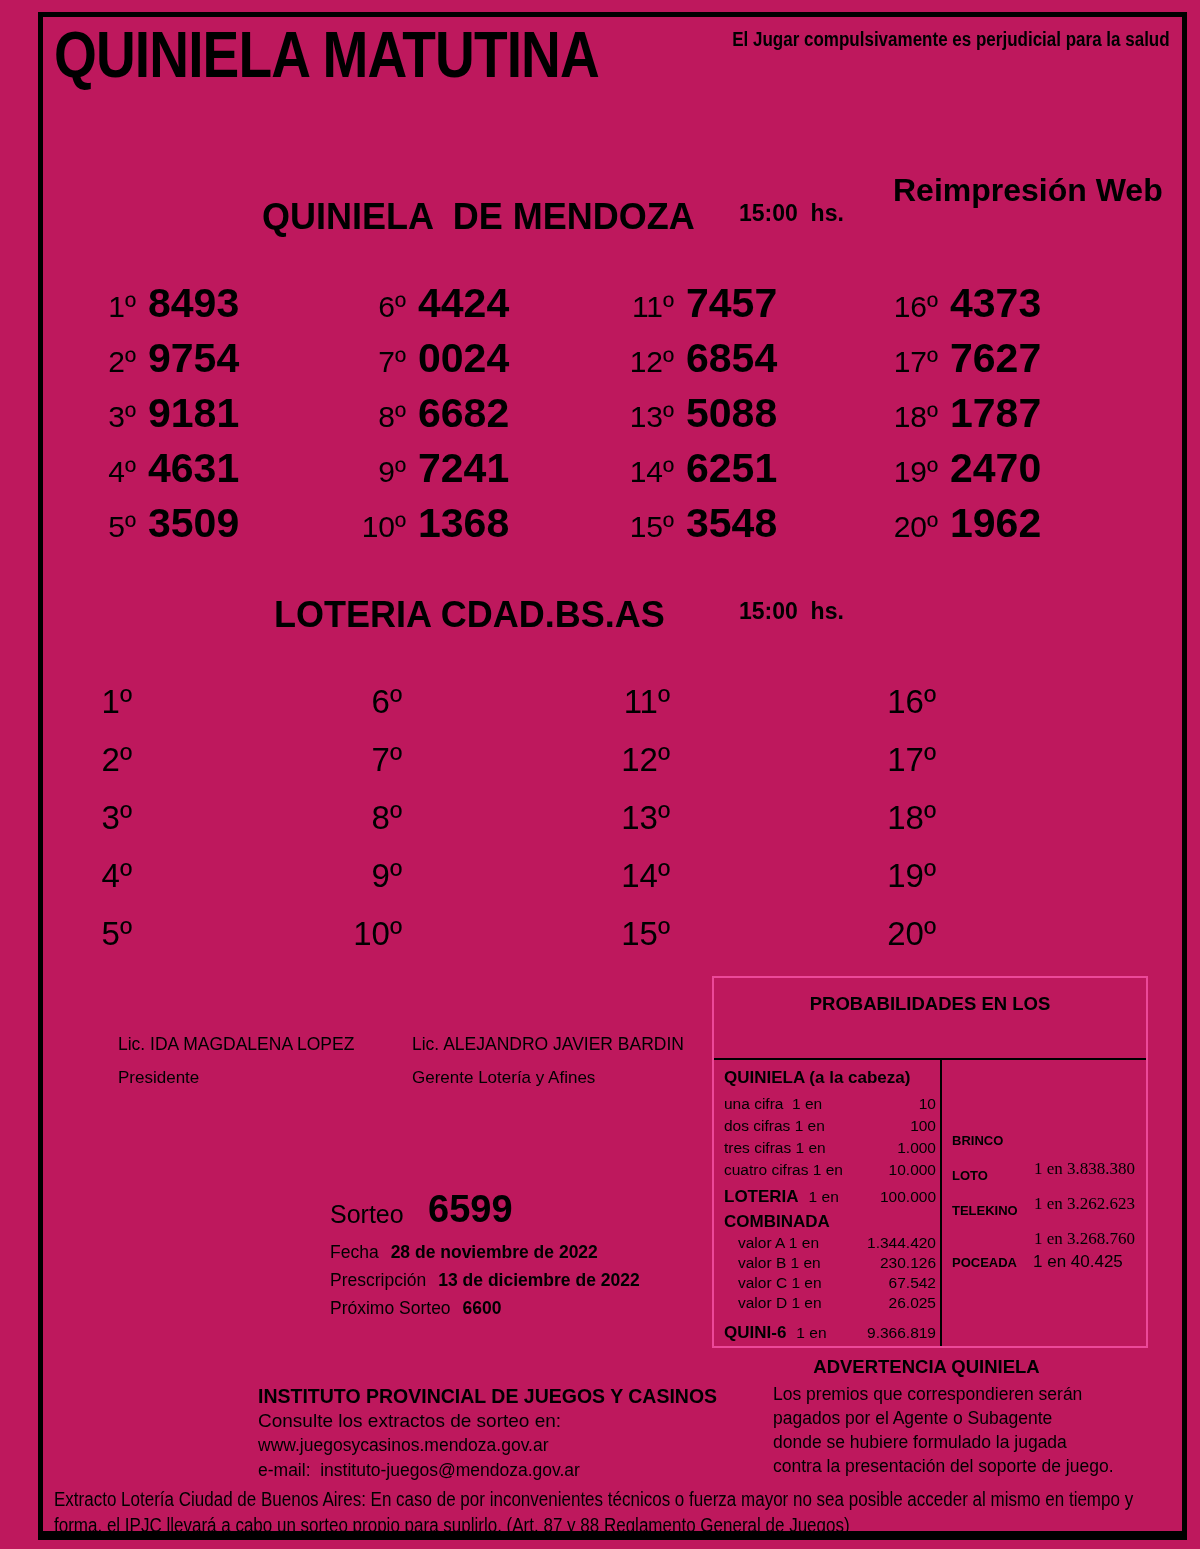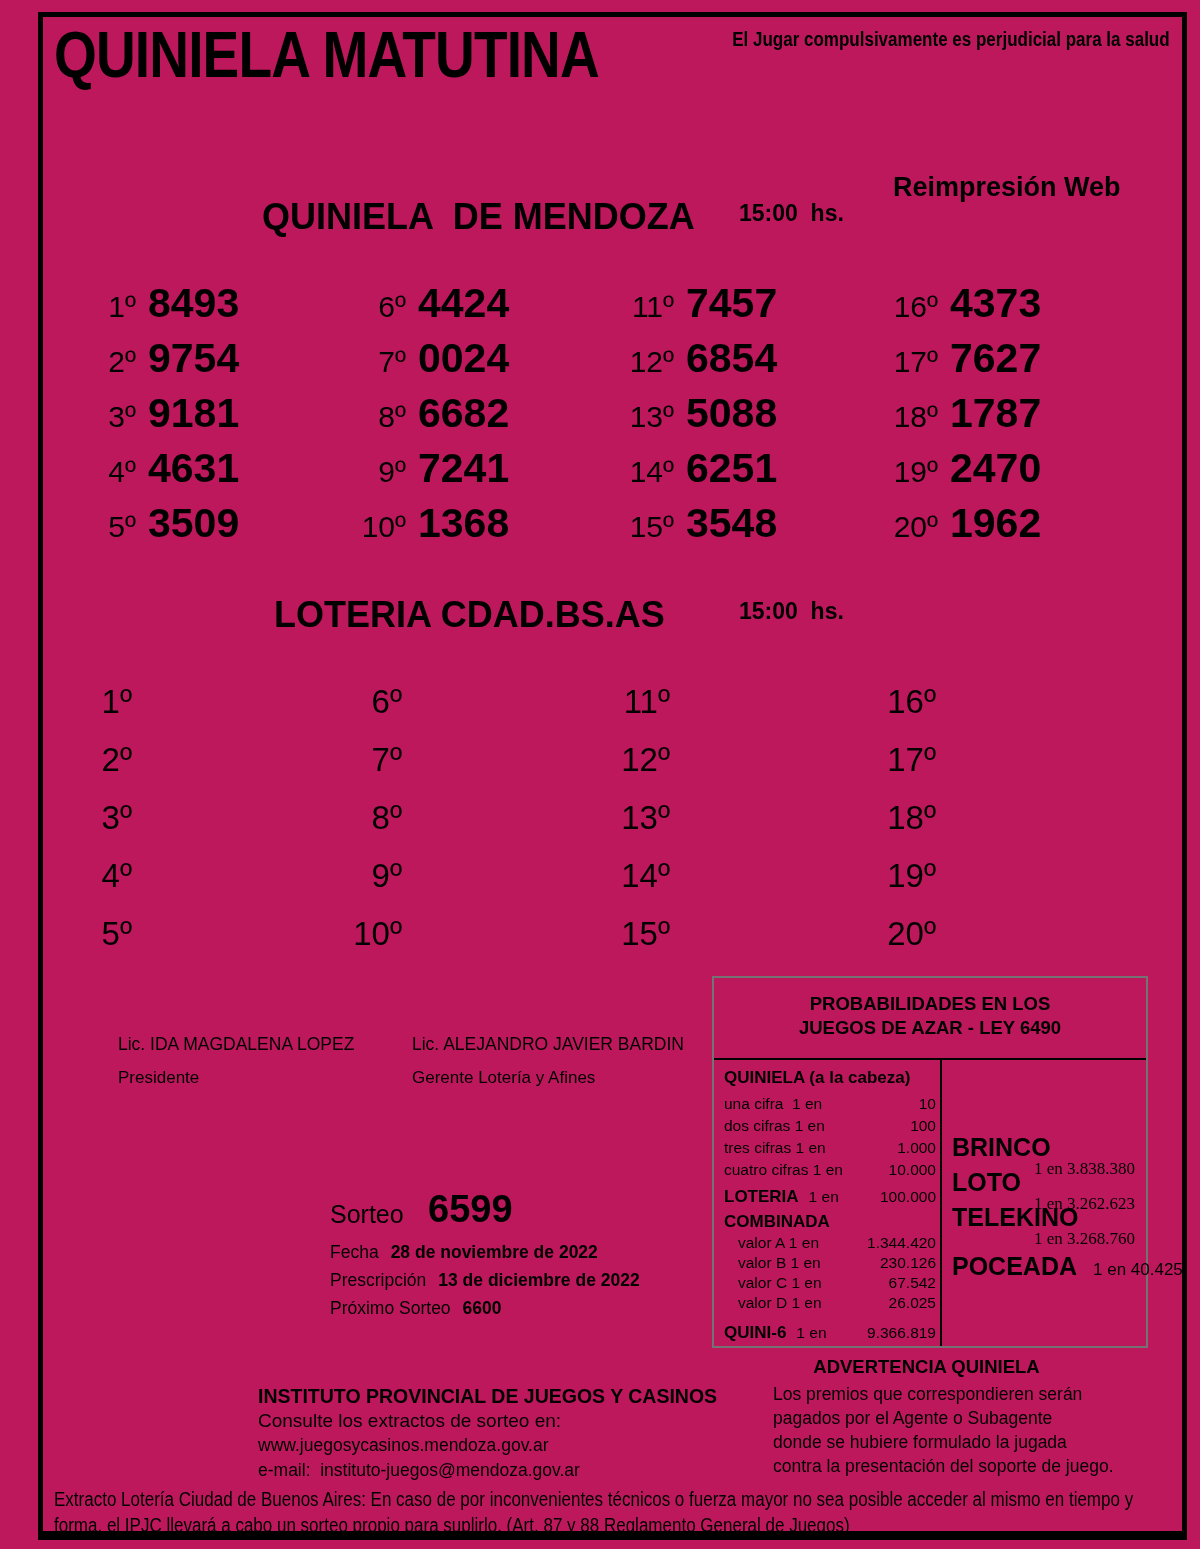--- a/index.html
+++ b/index.html
@@ -5,21 +5,21 @@
   html,body { margin:0; padding:0; background:#fff; }
   .canvas { position:relative; width:1200px; height:1549px; background:#be185d;
             font-family:"Liberation Sans", sans-serif; color:#000; overflow:hidden; }
   .page-border { position:absolute; left:38px; top:12px; width:1149px; height:1528px;
                  border:5px solid #000; border-bottom-width:9px; box-sizing:border-box; }
 
   .doc-title { position:absolute; left:54px; top:18px; font-size:64px; font-weight:bold;
                letter-spacing:-1px; white-space:nowrap; transform:scaleX(0.86); transform-origin:0 0; }
   .health-warning { position:absolute; right:30px; top:28px; font-size:20px; font-weight:bold;
                     white-space:nowrap; transform:scaleX(0.85); transform-origin:100% 0; }
-  .reimpresion { position:absolute; left:893px; top:172px; font-size:27px; font-weight:bold; }
+  .reimpresion { position:absolute; left:893px; top:172px; font-size:32px; font-weight:bold; }
 
   .section-title { position:absolute; font-size:36px; font-weight:bold; white-space:pre; }
   .mendoza-title { left:262px; top:196px; }
   .loteria-title { left:274px; top:594px; }
   .draw-time { position:absolute; font-size:23px; font-weight:bold; white-space:pre; }
   .mendoza-time { left:739px; top:200px; }
   .loteria-time { left:739px; top:598px; }
 
   .res-col { position:absolute; top:280px; display:flex; flex-direction:column; }
   .res-col.c1{ left:52px; } .res-col.c2{ left:322px; } .res-col.c3{ left:590px; } .res-col.c4{ left:854px; }
@@ -30,40 +30,40 @@
   .lot-col { position:absolute; top:683px; display:flex; flex-direction:column; }
   .lot-col.c1{ left:48px; } .lot-col.c2{ left:318px; } .lot-col.c3{ left:586px; } .lot-col.c4{ left:852px; }
   .lot-row { height:58px; display:flex; align-items:baseline; }
   .lot-pos { width:84px; text-align:right; font-size:33px; }
 
   .sig { position:absolute; top:1034px; font-size:17.5px; }
   .sig.left { left:118px; } .sig.right { left:412px; }
   .sig .role { margin-top:13px; font-size:17px; }
 
   .prob-box { position:absolute; left:712px; top:976px; width:436px; height:372px;
-              border:2px solid #737373; box-sizing:border-box; }
+              border:2px solid #ec4899; box-sizing:border-box; }
   .pb-header { height:82px; box-sizing:border-box; padding-top:14px; text-align:center;
                font-size:18.5px; font-weight:bold; line-height:24px; border-bottom:2px solid #000; }
   .pb-body { position:relative; height:286px; }
   .pb-divider { position:absolute; left:226px; top:0; bottom:0; width:2px; background:#000; }
   .prob-left { position:absolute; left:10px; top:8px; width:212px; font-size:15.5px; }
   .q-header { font-size:17px; font-weight:bold; line-height:20px; margin-bottom:5px; white-space:pre; }
   .prow { display:flex; line-height:22px; }
   .prow .lbl { white-space:pre; }
   .prow .val { flex:1; text-align:right; white-space:pre; }
   .prow-lot { margin-top:5px; }
   .gname { font-weight:bold; font-size:17px; }
   .gmid { margin-left:10px; }
   .comb-header { margin-top:3px; font-size:17px; font-weight:bold; line-height:22px; }
   .vrow { line-height:20px; padding-left:14px; }
   .prow-q6 { margin-top:9px;justify-content:flex-end; }
   .prob-right { position:absolute; left:228px; top:0; right:0; }
   .game { position:relative; height:35px; }
   .game.first { margin-top:73px; }
-  .gname2 { font-weight:bold; font-size:25px; }
+  .gname2 { font-weight:bold; font-size:13px; }
   .game .gname2 { position:absolute; left:10px; top:0; }
   .game .gval { position:absolute; right:11px; top:26px; font-size:17px; white-space:nowrap;font-family:Liberation Serif, serif; }
   .poceada { margin-top:14px; padding-left:10px; white-space:nowrap; }
   .poceada .pval { font-size:17px; margin-left:16px; }
 
   .sorteo-label { position:absolute; left:330px; top:1200px; font-size:25px; }
   .sorteo-num { position:absolute; left:428px; top:1188px; font-size:38px; font-weight:bold; }
   .info-row { position:absolute; left:330px; font-size:17.5px; white-space:pre; }
   .info-row .v { font-weight:bold; margin-left:12px; }
   .fecha-row { top:1242px; } .presc-row { top:1270px; } .proximo-row { top:1298px; }
@@ -260,21 +260,20 @@
     <div class="role">Presidente</div>
   </div>
   <div class="sig right">
     <div>Lic. ALEJANDRO JAVIER BARDIN</div>
     <div class="role">Gerente Lotería y Afines</div>
   </div>
 
   <div class="prob-box">
     <div class="pb-header">
       <div>PROBABILIDADES EN LOS</div>
-      <div>JUEGOS DE AZAR - LEY 6490</div>
     </div>
     <div class="pb-body">
       <div class="pb-divider"></div>
       <div class="prob-left">
         <div class="q-header">QUINIELA (a la cabeza)</div>
         <div class="prow">
             <span class="lbl">una cifra  1 en</span>
             <span class="val">10</span>
           </div>
         <div class="prow">

